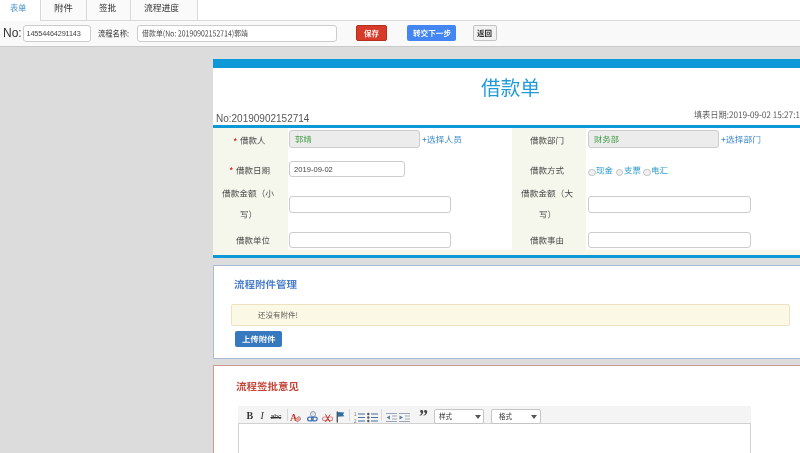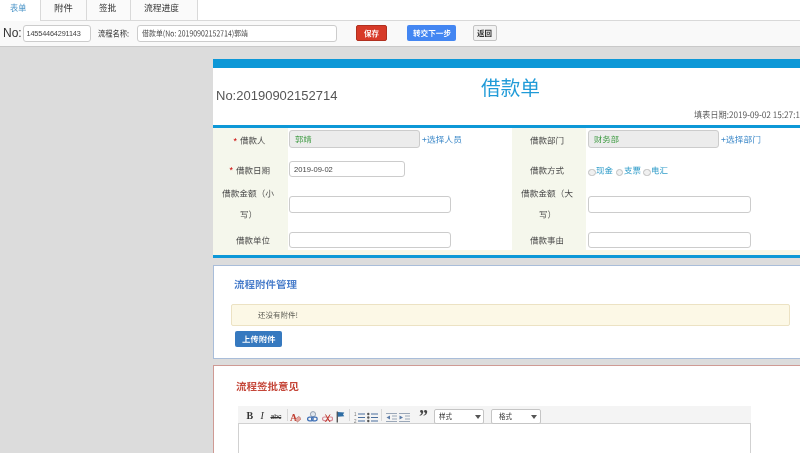--- a/index.html
+++ b/index.html
@@ -65,21 +65,21 @@
       </svg>
     </div>
     <div class="abs" style="left:0px;top:47px;width:800px;height:406px;background:#dcdcdc"></div>
 <div class="abs" style="left:213px;top:59px;width:594px;height:199px;background:#fff"></div>
 <div class="abs" style="left:213px;top:59px;width:594px;height:9px;background:#0d98d7"></div>
 <div style="position:absolute;left:480.7px;top:77.0px;">
       <svg style="display:block" width="59" height="24" viewBox="0 0 59 24">
         <path d="M6.4 3.8H18.3V5.1H6.4ZM5.6 7.9H19V9.3H5.6ZM9 1.4H10.5V8.7H9ZM14.1 1.4H15.6V8.7H14.1ZM7.7 11H17.3V20H15.8V12.3H9.1V20.1H7.7ZM8.4 14.4H16.5V15.6H8.4ZM8.4 17.9H16.5V19.2H8.4ZM5.2 1.3 6.6 1.7Q6 3.4 5.1 5.1Q4.2 6.8 3.2 8.3Q2.2 9.8 1.1 11Q1.1 10.8 0.9 10.5Q0.8 10.2 0.6 9.9Q0.5 9.6 0.3 9.4Q1.3 8.4 2.2 7.1Q3.1 5.8 3.9 4.3Q4.6 2.8 5.2 1.3ZM3.2 6.5 4.5 5.1 4.6 5.1V20H3.2Z M33 7.8H34.4V8.8Q34.4 10 34.3 11.4Q34.1 12.8 33.7 14.3Q33.4 15.8 32.5 17.3Q31.7 18.7 30.3 20.1Q30.2 19.9 30 19.7Q29.8 19.5 29.6 19.3Q29.4 19.2 29.2 19Q30.5 17.8 31.3 16.5Q32 15.1 32.4 13.7Q32.8 12.4 32.9 11.1Q33 9.8 33 8.8ZM34.2 10.3Q34.6 12.2 35.2 13.9Q35.8 15.5 36.6 16.8Q37.5 18 38.8 18.7Q38.6 18.9 38.4 19.1Q38.2 19.3 38 19.6Q37.9 19.8 37.8 20Q36.5 19.2 35.5 17.8Q34.6 16.4 34 14.5Q33.4 12.7 33.1 10.6ZM20.7 3.1H29.8V4.4H20.7ZM20.4 11.9H29.9V13.2H20.4ZM21.1 6.2H29.4V7.5H21.1ZM21.3 9H29.1V10.3H21.3ZM24.5 12.4H25.9V18.4Q25.9 19 25.8 19.3Q25.7 19.6 25.3 19.8Q24.9 19.9 24.4 20Q23.8 20 23 20Q23 19.7 22.8 19.3Q22.7 19 22.6 18.7Q23.2 18.7 23.6 18.7Q24.1 18.7 24.3 18.7Q24.5 18.7 24.5 18.4ZM24.5 1.2H25.9V7H24.5ZM22.1 13.9 23.3 14.2Q23 15.4 22.5 16.6Q21.9 17.8 21.5 18.6Q21.3 18.5 20.9 18.3Q20.6 18.1 20.3 18Q20.8 17.2 21.3 16.1Q21.8 15 22.1 13.9ZM27.1 14.4 28.2 13.9Q28.5 14.4 28.8 15Q29 15.6 29.3 16.2Q29.6 16.7 29.7 17.1L28.5 17.7Q28.4 17.3 28.1 16.7Q27.9 16.1 27.6 15.5Q27.3 14.9 27.1 14.4ZM31.4 4.9H37.3V6.3H31.4ZM31.5 1.2 32.9 1.4Q32.7 3.2 32.3 4.8Q31.9 6.5 31.4 8Q30.9 9.4 30.3 10.6Q30.2 10.4 29.9 10.3Q29.7 10.1 29.5 9.9Q29.2 9.8 29.1 9.7Q29.7 8.6 30.2 7.3Q30.6 5.9 31 4.4Q31.3 2.8 31.5 1.2ZM36.9 4.9H37.2L37.4 4.8L38.4 5.1Q38.2 6.1 38 7Q37.7 8 37.5 8.9Q37.2 9.8 36.9 10.5L35.7 10.1Q36 9.5 36.2 8.6Q36.4 7.8 36.6 6.9Q36.8 6 36.9 5.2Z M48.4 5.4H49.9V20H48.4ZM43.7 9.4V11.7H54.8V9.4ZM43.7 6V8.2H54.8V6ZM42.2 4.7H56.3V13H42.2ZM40.4 14.9H58V16.3H40.4ZM44 1.9 45.2 1.3Q45.8 2 46.4 2.8Q47 3.7 47.3 4.3L46 5Q45.7 4.4 45.1 3.5Q44.6 2.6 44 1.9ZM53.3 1.3 54.9 1.8Q54.3 2.8 53.6 3.8Q52.9 4.8 52.4 5.5L51.1 5Q51.5 4.5 51.9 3.9Q52.3 3.2 52.7 2.5Q53 1.8 53.3 1.3Z" fill="#209bd8"></path>
       </svg>
     </div>
-    <div class="abs" style="left:216px;top:92px;font-size:13px;color:#555;line-height:8px">No:20190902152714</div>
+    <div class="abs" style="left:216px;top:115px;font-size:10px;color:#555;line-height:8px">No:20190902152714</div>
 <div style="position:absolute;left:693.5px;top:109.9px;">
       <svg style="display:block" width="111" height="11" viewBox="0 0 111 11">
         <path d="M3.1 1.4H7.6V1.9H3.1ZM5.7 7.5 6.1 7.1Q6.4 7.3 6.7 7.5Q7 7.7 7.3 8Q7.5 8.2 7.7 8.4L7.3 8.8Q7.1 8.6 6.9 8.4Q6.6 8.2 6.3 8Q6 7.7 5.7 7.5ZM4.4 7.1 4.9 7.5Q4.6 7.8 4.3 8Q4 8.2 3.6 8.4Q3.3 8.7 3 8.8Q2.9 8.7 2.8 8.6Q2.7 8.4 2.6 8.4Q2.9 8.2 3.2 8Q3.6 7.8 3.9 7.6Q4.2 7.3 4.4 7.1ZM2.7 6.5H7.8V7.1H2.7ZM3.7 3.6H6.9V4H3.7ZM3.7 4.5H6.9V5H3.7ZM3.7 5.5H6.9V5.9H3.7ZM3.5 2.5H7.1V6.7H6.5V3H4V6.7H3.5ZM5 0.6 5.7 0.6Q5.6 1 5.5 1.4Q5.4 1.8 5.3 2.2Q5.2 2.6 5.1 2.9L4.6 2.9Q4.7 2.5 4.8 2.1Q4.8 1.7 4.9 1.3Q5 0.9 5 0.6ZM0.3 2.7H2.8V3.3H0.3ZM1.3 0.6H1.8V6.6H1.3ZM0.3 6.9Q0.6 6.8 1 6.6Q1.4 6.4 1.8 6.3Q2.3 6.1 2.7 5.9L2.8 6.5Q2.2 6.8 1.6 7.1Q1 7.3 0.5 7.6Z M9 1.3H15.5V1.9H9ZM9.4 2.7H15.2V3.2H9.4ZM8.7 4.1H15.8V4.6H8.7ZM11.9 0.5H12.5V4.5H11.9ZM11.8 4.2 12.3 4.5Q12 4.9 11.6 5.2Q11.2 5.6 10.8 6Q10.3 6.3 9.8 6.5Q9.3 6.8 8.9 7Q8.8 6.9 8.8 6.8Q8.7 6.7 8.6 6.6Q8.5 6.5 8.5 6.5Q8.9 6.3 9.4 6.1Q9.9 5.8 10.3 5.5Q10.8 5.2 11.1 4.9Q11.5 4.5 11.8 4.2ZM12.7 4.4Q13 5.2 13.5 5.9Q13.9 6.6 14.6 7.2Q15.2 7.7 16.1 7.9Q16 8 15.9 8.1Q15.8 8.2 15.8 8.3Q15.7 8.4 15.7 8.5Q14.8 8.2 14.1 7.6Q13.4 7.1 13 6.3Q12.5 5.5 12.2 4.5ZM15.1 5 15.6 5.4Q15.2 5.8 14.7 6.1Q14.2 6.5 13.8 6.8L13.4 6.4Q13.7 6.2 14 6Q14.3 5.7 14.6 5.5Q14.9 5.2 15.1 5ZM10.2 8.8 10.2 8.2 10.5 8 12.9 7.2Q12.9 7.3 12.9 7.5Q13 7.7 13 7.8Q12.1 8.1 11.6 8.2Q11.1 8.4 10.8 8.5Q10.6 8.6 10.4 8.7Q10.3 8.8 10.2 8.8ZM10.2 8.8Q10.2 8.7 10.2 8.6Q10.1 8.5 10.1 8.4Q10 8.3 10 8.2Q10.1 8.1 10.2 8Q10.3 7.9 10.3 7.6V5.7H10.9V8.2Q10.9 8.2 10.8 8.2Q10.8 8.3 10.7 8.3Q10.6 8.4 10.5 8.5Q10.4 8.6 10.3 8.7Q10.2 8.7 10.2 8.8Z M17.8 1.2H23.1V8.7H22.5V1.8H18.4V8.7H17.8ZM18.2 4.3H22.8V4.9H18.2ZM18.2 7.5H22.8V8.1H18.2Z M29.5 1H31.8V1.6H29.5ZM29.5 3.1H31.8V3.7H29.5ZM29.5 5.2H31.8V5.8H29.5ZM31.5 1H32.1V8Q32.1 8.2 32 8.4Q32 8.6 31.8 8.7Q31.6 8.7 31.3 8.8Q31 8.8 30.6 8.8Q30.5 8.6 30.5 8.5Q30.4 8.3 30.4 8.1Q30.7 8.1 31 8.1Q31.2 8.1 31.3 8.1Q31.4 8.1 31.5 8.1Q31.5 8.1 31.5 7.9ZM29.3 1H29.8V4.3Q29.8 4.8 29.8 5.4Q29.8 6 29.7 6.6Q29.6 7.2 29.4 7.8Q29.3 8.4 29 8.9Q28.9 8.8 28.9 8.7Q28.8 8.6 28.7 8.6Q28.6 8.5 28.5 8.5Q28.9 7.9 29 7.1Q29.2 6.4 29.2 5.7Q29.3 4.9 29.3 4.3ZM24.9 1.7H28.9V2.3H24.9ZM25.9 3.1H28V3.7H25.9ZM25.9 4.6H28V5.1H25.9ZM24.8 6H28.9V6.6H24.8ZM25.6 0.6H26.2V6.3H25.6ZM27.7 0.6H28.2V6.3H27.7ZM26 6.8 26.6 7Q26.3 7.5 26 8Q25.7 8.5 25.3 8.8Q25.3 8.8 25.2 8.7Q25.1 8.6 25 8.5Q24.9 8.5 24.8 8.4Q25.2 8.1 25.5 7.7Q25.8 7.3 26 6.8ZM27.1 7.1 27.6 6.8Q27.8 7 27.9 7.3Q28.1 7.5 28.3 7.7Q28.4 8 28.5 8.2L28 8.5Q27.9 8.3 27.8 8.1Q27.6 7.8 27.5 7.6Q27.3 7.3 27.1 7.1Z M33.8 4.6Q33.6 4.6 33.4 4.4Q33.3 4.2 33.3 4Q33.3 3.7 33.4 3.5Q33.6 3.3 33.8 3.3Q34 3.3 34.2 3.5Q34.4 3.7 34.4 4Q34.4 4.2 34.2 4.4Q34 4.6 33.8 4.6ZM33.8 8.2Q33.6 8.2 33.4 8Q33.3 7.9 33.3 7.6Q33.3 7.3 33.4 7.1Q33.6 7 33.8 7Q34 7 34.2 7.1Q34.4 7.3 34.4 7.6Q34.4 7.9 34.2 8Q34 8.2 33.8 8.2Z M35.3 8.1V7.6Q36.3 6.7 36.9 6Q37.5 5.2 37.8 4.6Q38.1 3.9 38.1 3.4Q38.1 3 37.9 2.7Q37.8 2.4 37.6 2.2Q37.3 2.1 37 2.1Q36.6 2.1 36.3 2.3Q36 2.5 35.7 2.8L35.3 2.4Q35.6 1.9 36.1 1.6Q36.5 1.4 37.1 1.4Q37.6 1.4 38 1.6Q38.4 1.9 38.6 2.3Q38.8 2.7 38.8 3.3Q38.8 4 38.5 4.7Q38.2 5.3 37.7 6Q37.1 6.7 36.4 7.5Q36.7 7.4 36.9 7.4Q37.2 7.4 37.4 7.4H39.1V8.1Z M41.8 8.2Q41.2 8.2 40.8 7.8Q40.4 7.5 40.1 6.7Q39.9 5.9 39.9 4.8Q39.9 3.6 40.1 2.9Q40.4 2.1 40.8 1.8Q41.2 1.4 41.8 1.4Q42.3 1.4 42.8 1.8Q43.2 2.1 43.4 2.9Q43.6 3.6 43.6 4.8Q43.6 5.9 43.4 6.7Q43.2 7.5 42.8 7.8Q42.3 8.2 41.8 8.2ZM41.8 7.6Q42.1 7.6 42.4 7.3Q42.6 7 42.8 6.4Q42.9 5.7 42.9 4.8Q42.9 3.8 42.8 3.2Q42.6 2.6 42.4 2.3Q42.1 2 41.8 2Q41.4 2 41.2 2.3Q40.9 2.6 40.8 3.2Q40.6 3.8 40.6 4.8Q40.6 5.7 40.8 6.4Q40.9 7 41.2 7.3Q41.4 7.6 41.8 7.6Z M44.8 8.1V7.4H46.1V2.5H45V2Q45.4 1.9 45.7 1.8Q46 1.7 46.3 1.5H46.8V7.4H48V8.1Z M50.5 8.2Q50 8.2 49.6 8Q49.3 7.8 49 7.5L49.5 7Q49.6 7.3 49.9 7.4Q50.2 7.5 50.5 7.5Q50.8 7.5 51 7.4Q51.3 7.2 51.5 6.9Q51.7 6.5 51.8 5.9Q52 5.4 52 4.5Q52 3.7 51.8 3.1Q51.7 2.6 51.4 2.3Q51.1 2 50.6 2Q50.4 2 50.1 2.2Q49.9 2.4 49.8 2.7Q49.6 3.1 49.6 3.5Q49.6 4 49.7 4.3Q49.9 4.6 50.1 4.8Q50.3 5 50.7 5Q51 5 51.3 4.8Q51.7 4.6 52 4.1L52 4.7Q51.8 5 51.6 5.2Q51.4 5.4 51.1 5.5Q50.8 5.6 50.6 5.6Q50.1 5.6 49.7 5.4Q49.3 5.1 49.1 4.7Q48.9 4.2 48.9 3.5Q48.9 2.9 49.2 2.4Q49.4 1.9 49.8 1.6Q50.2 1.4 50.6 1.4Q51.1 1.4 51.4 1.6Q51.8 1.8 52.1 2.2Q52.4 2.6 52.5 3.1Q52.7 3.7 52.7 4.5Q52.7 5.5 52.5 6.2Q52.3 6.9 52 7.4Q51.7 7.8 51.3 8Q50.9 8.2 50.5 8.2Z M53.5 5.9V5.3H55.6V5.9Z M58.2 8.2Q57.6 8.2 57.2 7.8Q56.8 7.5 56.6 6.7Q56.3 5.9 56.3 4.8Q56.3 3.6 56.6 2.9Q56.8 2.1 57.2 1.8Q57.6 1.4 58.2 1.4Q58.8 1.4 59.2 1.8Q59.6 2.1 59.8 2.9Q60.1 3.6 60.1 4.8Q60.1 5.9 59.8 6.7Q59.6 7.5 59.2 7.8Q58.8 8.2 58.2 8.2ZM58.2 7.6Q58.5 7.6 58.8 7.3Q59.1 7 59.2 6.4Q59.3 5.7 59.3 4.8Q59.3 3.8 59.2 3.2Q59.1 2.6 58.8 2.3Q58.5 2 58.2 2Q57.9 2 57.6 2.3Q57.4 2.6 57.2 3.2Q57.1 3.8 57.1 4.8Q57.1 5.7 57.2 6.4Q57.4 7 57.6 7.3Q57.9 7.6 58.2 7.6Z M62.4 8.2Q61.9 8.2 61.5 8Q61.2 7.8 60.9 7.5L61.4 7Q61.5 7.3 61.8 7.4Q62.1 7.5 62.4 7.5Q62.7 7.5 62.9 7.4Q63.2 7.2 63.4 6.9Q63.6 6.5 63.7 5.9Q63.9 5.4 63.9 4.5Q63.9 3.7 63.7 3.1Q63.6 2.6 63.3 2.3Q63 2 62.6 2Q62.3 2 62 2.2Q61.8 2.4 61.7 2.7Q61.5 3.1 61.5 3.5Q61.5 4 61.7 4.3Q61.8 4.6 62 4.8Q62.3 5 62.6 5Q62.9 5 63.2 4.8Q63.6 4.6 63.9 4.1L63.9 4.7Q63.7 5 63.5 5.2Q63.3 5.4 63 5.5Q62.7 5.6 62.5 5.6Q62 5.6 61.6 5.4Q61.2 5.1 61 4.7Q60.8 4.2 60.8 3.5Q60.8 2.9 61.1 2.4Q61.3 1.9 61.7 1.6Q62.1 1.4 62.6 1.4Q63 1.4 63.4 1.6Q63.7 1.8 64 2.2Q64.3 2.6 64.4 3.1Q64.6 3.7 64.6 4.5Q64.6 5.5 64.4 6.2Q64.2 6.9 63.9 7.4Q63.6 7.8 63.2 8Q62.8 8.2 62.4 8.2Z M65.4 5.9V5.3H67.5V5.9Z M70.1 8.2Q69.5 8.2 69.1 7.8Q68.7 7.5 68.5 6.7Q68.2 5.9 68.2 4.8Q68.2 3.6 68.5 2.9Q68.7 2.1 69.1 1.8Q69.5 1.4 70.1 1.4Q70.7 1.4 71.1 1.8Q71.5 2.1 71.7 2.9Q72 3.6 72 4.8Q72 5.9 71.7 6.7Q71.5 7.5 71.1 7.8Q70.7 8.2 70.1 8.2ZM70.1 7.6Q70.5 7.6 70.7 7.3Q71 7 71.1 6.4Q71.3 5.7 71.3 4.8Q71.3 3.8 71.1 3.2Q71 2.6 70.7 2.3Q70.5 2 70.1 2Q69.8 2 69.5 2.3Q69.3 2.6 69.1 3.2Q69 3.8 69 4.8Q69 5.7 69.1 6.4Q69.3 7 69.5 7.3Q69.8 7.6 70.1 7.6Z M72.7 8.1V7.6Q73.7 6.7 74.3 6Q74.9 5.2 75.2 4.6Q75.5 3.9 75.5 3.4Q75.5 3 75.4 2.7Q75.2 2.4 75 2.2Q74.8 2.1 74.4 2.1Q74 2.1 73.7 2.3Q73.4 2.5 73.1 2.8L72.7 2.4Q73.1 1.9 73.5 1.6Q73.9 1.4 74.5 1.4Q75 1.4 75.4 1.6Q75.8 1.9 76 2.3Q76.2 2.7 76.2 3.3Q76.2 4 75.9 4.7Q75.6 5.3 75.1 6Q74.6 6.7 73.9 7.5Q74.1 7.4 74.4 7.4Q74.6 7.4 74.8 7.4H76.5V8.1Z M79.5 8.1V7.4H80.8V2.5H79.7V2Q80.1 1.9 80.4 1.8Q80.7 1.7 81 1.5H81.5V7.4H82.7V8.1Z M85.4 8.2Q85 8.2 84.6 8.1Q84.2 8 84 7.8Q83.7 7.6 83.5 7.3L83.9 6.8Q84 7 84.3 7.2Q84.5 7.3 84.7 7.4Q85 7.5 85.3 7.5Q85.7 7.5 86 7.3Q86.3 7.2 86.5 6.8Q86.6 6.5 86.6 6Q86.6 5.3 86.3 4.9Q85.9 4.5 85.4 4.5Q85.1 4.5 84.9 4.6Q84.6 4.7 84.4 4.9L84 4.6L84.2 1.5H87.1V2.2H84.8L84.7 4.1Q84.9 4 85.1 3.9Q85.3 3.9 85.6 3.9Q86.1 3.9 86.5 4.1Q86.9 4.3 87.1 4.8Q87.4 5.2 87.4 6Q87.4 6.7 87.1 7.2Q86.8 7.7 86.4 8Q85.9 8.2 85.4 8.2Z M88.9 4.6Q88.7 4.6 88.6 4.4Q88.4 4.2 88.4 4Q88.4 3.7 88.6 3.5Q88.7 3.3 88.9 3.3Q89.2 3.3 89.3 3.5Q89.5 3.7 89.5 4Q89.5 4.2 89.3 4.4Q89.2 4.6 88.9 4.6ZM88.9 8.2Q88.7 8.2 88.6 8Q88.4 7.9 88.4 7.6Q88.4 7.3 88.6 7.1Q88.7 7 88.9 7Q89.2 7 89.3 7.1Q89.5 7.3 89.5 7.6Q89.5 7.9 89.3 8Q89.2 8.2 88.9 8.2Z M90.4 8.1V7.6Q91.4 6.7 92 6Q92.6 5.2 92.9 4.6Q93.2 3.9 93.2 3.4Q93.2 3 93.1 2.7Q93 2.4 92.7 2.2Q92.5 2.1 92.1 2.1Q91.7 2.1 91.4 2.3Q91.1 2.5 90.8 2.8L90.4 2.4Q90.8 1.9 91.2 1.6Q91.6 1.4 92.2 1.4Q92.7 1.4 93.1 1.6Q93.5 1.9 93.7 2.3Q93.9 2.7 93.9 3.3Q93.9 4 93.6 4.7Q93.3 5.3 92.8 6Q92.3 6.7 91.6 7.5Q91.8 7.4 92.1 7.4Q92.3 7.4 92.6 7.4H94.2V8.1Z M96.2 8.1Q96.3 7.2 96.4 6.4Q96.5 5.6 96.7 4.9Q96.9 4.2 97.2 3.5Q97.5 2.9 97.9 2.2H95V1.5H98.8V2Q98.2 2.7 97.9 3.4Q97.6 4.1 97.4 4.8Q97.2 5.5 97.1 6.3Q97.1 7.1 97 8.1Z M100.3 4.6Q100.1 4.6 99.9 4.4Q99.8 4.2 99.8 4Q99.8 3.7 99.9 3.5Q100.1 3.3 100.3 3.3Q100.5 3.3 100.7 3.5Q100.8 3.7 100.8 4Q100.8 4.2 100.7 4.4Q100.5 4.6 100.3 4.6ZM100.3 8.2Q100.1 8.2 99.9 8Q99.8 7.9 99.8 7.6Q99.8 7.3 99.9 7.1Q100.1 7 100.3 7Q100.5 7 100.7 7.1Q100.8 7.3 100.8 7.6Q100.8 7.9 100.7 8Q100.5 8.2 100.3 8.2Z M102.2 8.1V7.4H103.5V2.5H102.4V2Q102.8 1.9 103.1 1.8Q103.4 1.7 103.7 1.5H104.2V7.4H105.4V8.1Z M108.7 8.1V3.6Q108.7 3.4 108.8 3Q108.8 2.7 108.8 2.4H108.7Q108.6 2.6 108.5 2.9Q108.4 3.1 108.3 3.4L106.9 5.6H110.2V6.3H106.1V5.7L108.6 1.5H109.4V8.1Z" fill="#555555"></path>
       </svg>
     </div>
     <div class="abs" style="left:213px;top:125px;width:594px;height:2.5px;background:#0d98d7"></div>
 <div class="abs" style="left:213px;top:127.5px;width:75px;height:127.5px;background:#f5f7ec"></div>
 <div class="abs" style="left:512px;top:127.5px;width:74px;height:127.5px;background:#f5f7ec"></div>
 <div class="abs" style="left:213px;top:250px;width:594px;height:5px;background:#f6f7e9"></div>
 <div class="abs" style="left:213px;top:255px;width:594px;height:3px;background:#0d98d7"></div>

